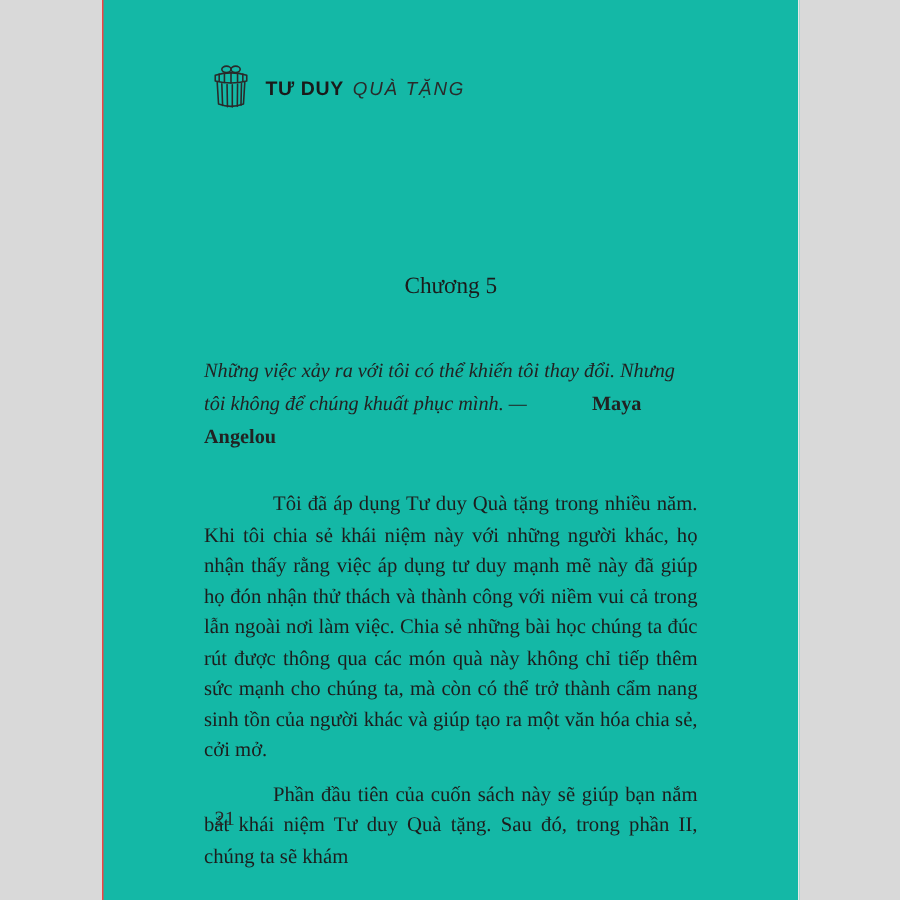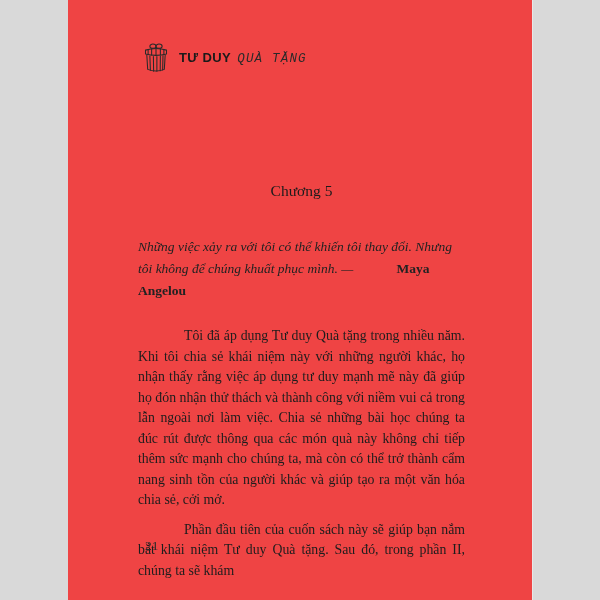--- a/index.html
+++ b/index.html
@@ -11,22 +11,22 @@
     font-family: "Liberation Serif", serif;
     color: #1c1c1c;
     overflow: hidden;
   }
   .paper {
     position: absolute;
     left: 68px;
     top: 0;
     width: 465px;
     height: 600px;
-    background: #ef4444;
-    border-left: 3px solid #ef4444;
+    background: #14b8a6;
+    border-left: 1px solid #ef4444;
     border-right: 1px solid #e8e8e8;
     box-sizing: border-box;
   }
   .content {
     padding: 0 67px;
   }
   
   .brand {
     display: flex;
     align-items: center;
@@ -37,21 +37,21 @@
   .brand svg { display: block; }
   .brand-text { display: flex; align-items: baseline; gap: 6px; white-space: nowrap; }
   .brand-bold {
     font-family: "Liberation Sans", sans-serif;
     font-weight: 800;
     font-size: 13px;
     letter-spacing: 0.4px;
     color: #1a1a1a;
   }
   .brand-script {
-    font-family: Liberation Mono, monospace;
+    font-family: Liberation Sans, sans-serif;
     font-style: italic;
     font-size: 12.5px;
     letter-spacing: 1.2px;
     color: #2a2a2a;
   }
   
   .chapter-label {
     margin-top: 108px;
     text-align: center;
     font-size: 15.5px;

